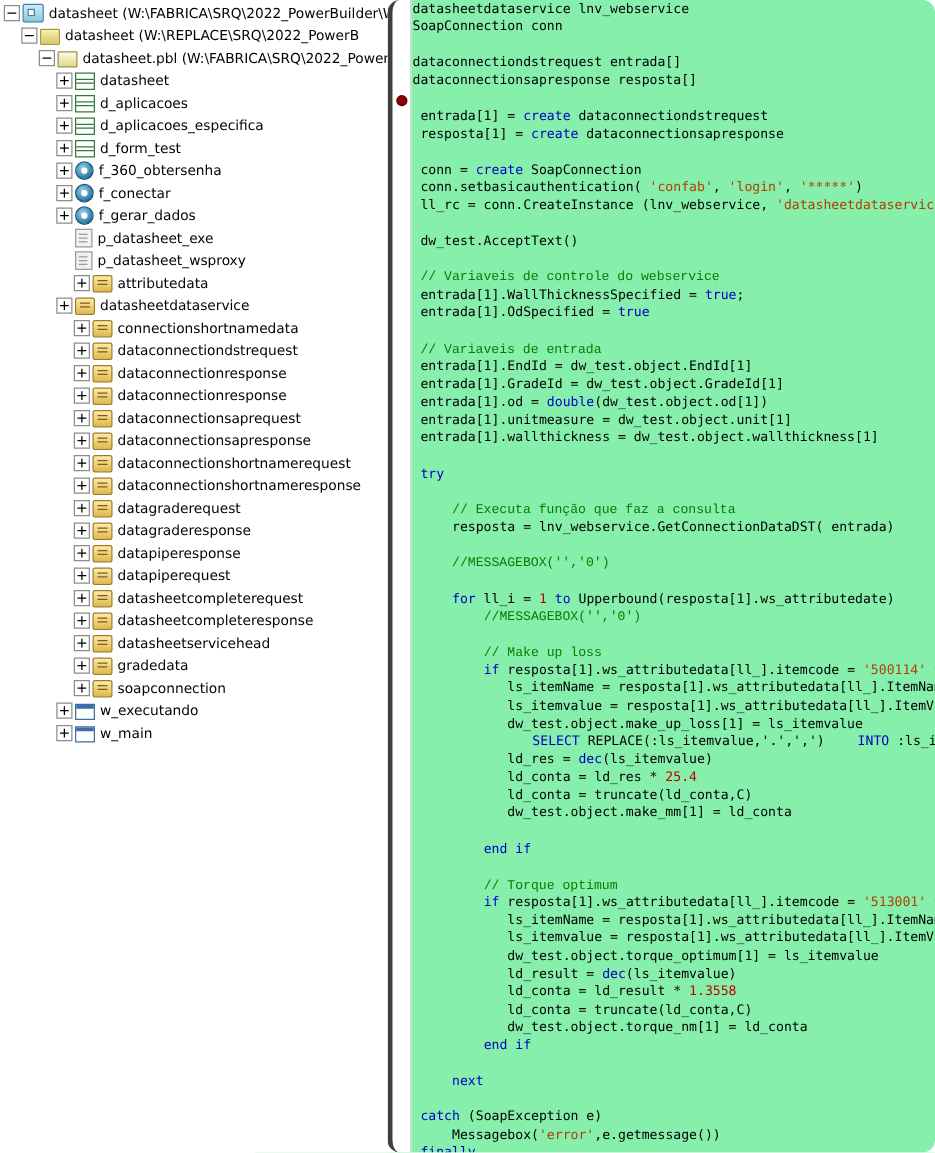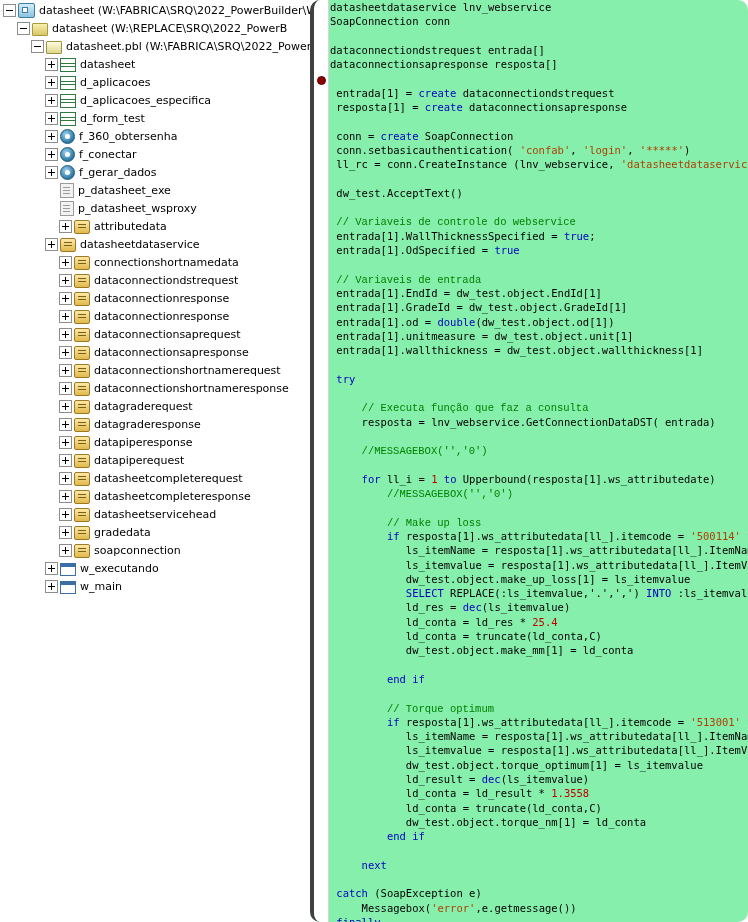--- a/index.html
+++ b/index.html
@@ -224,21 +224,21 @@
     font-size: 10.5px;
     line-height: 14.3px;
     white-space: pre;
     color: #000000;
   }
   .code .ln { display: block; height: 14.3px; }
   .kw  { color: #0000c0; }
   .cm  { color: #008000; font-family: Liberation Mono, monospace; }
   .st  { color: #b04000; }
   .num { color: #c00000; }
-  .sql { color: #0000c0; }
+  .sql { color: #0000c0; margin-left: 20px; }
 </style>
 </head>
 <body>
 
 <div class="app">
 
   <div class="tree-panel">
     <div id="tree-root">
         <div class="tree-row">
           <span class="indent" style="width: 3px;"></span>

